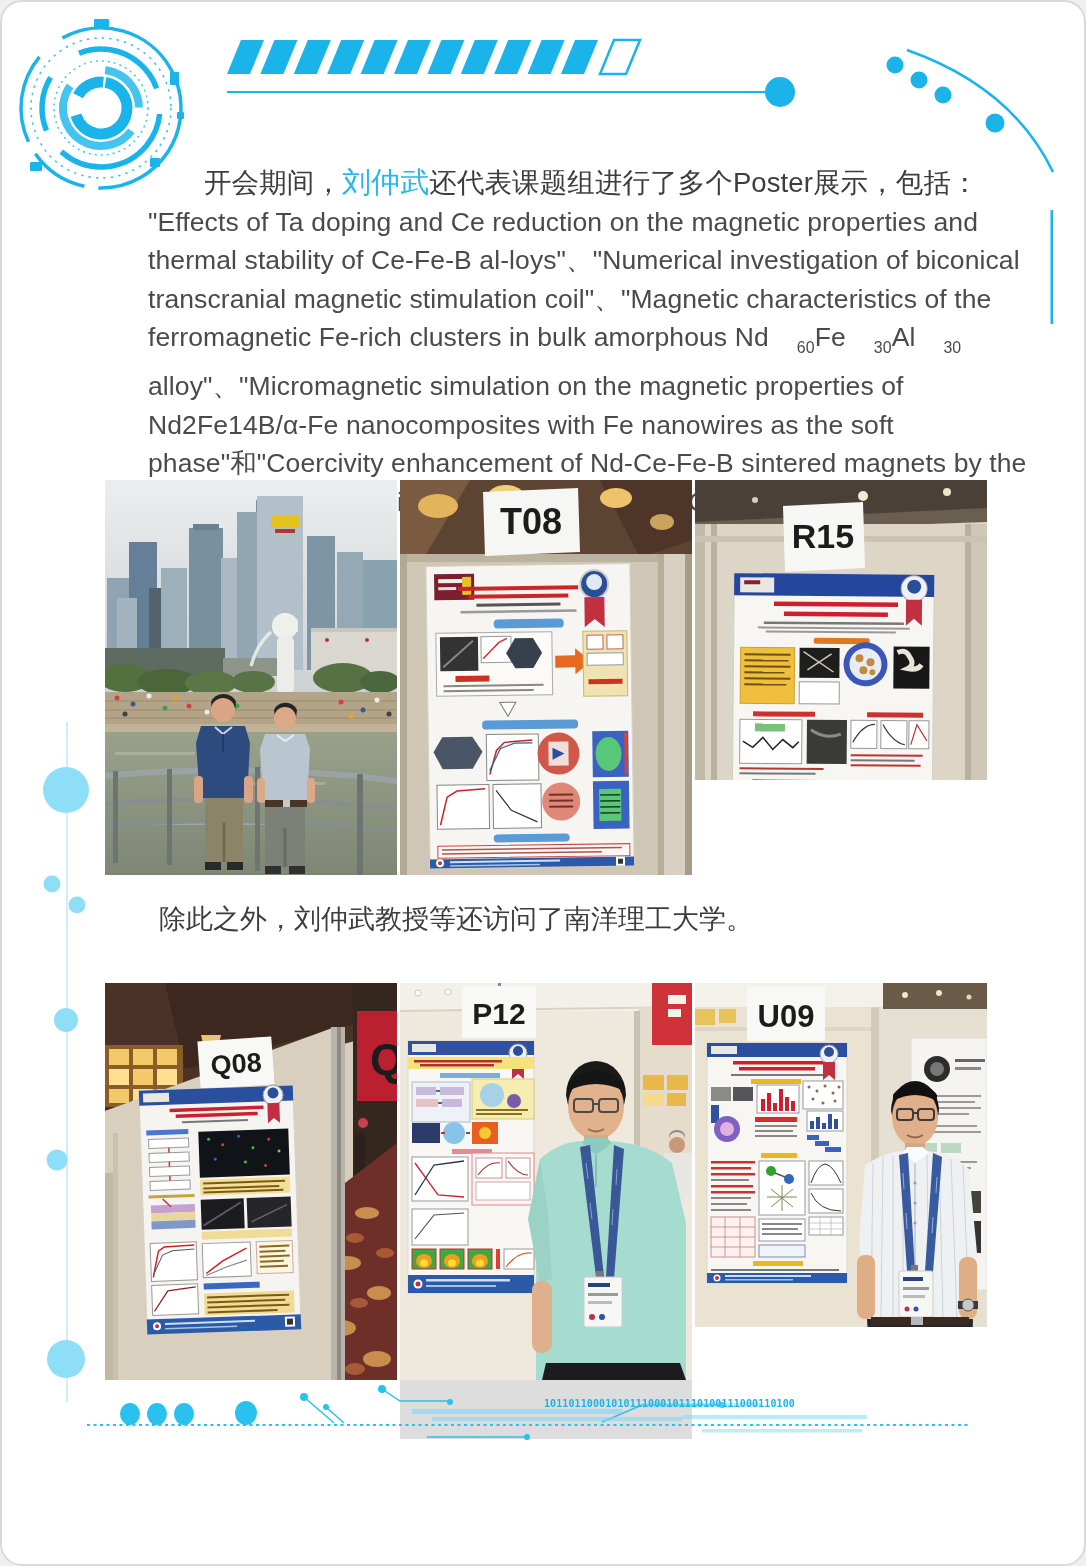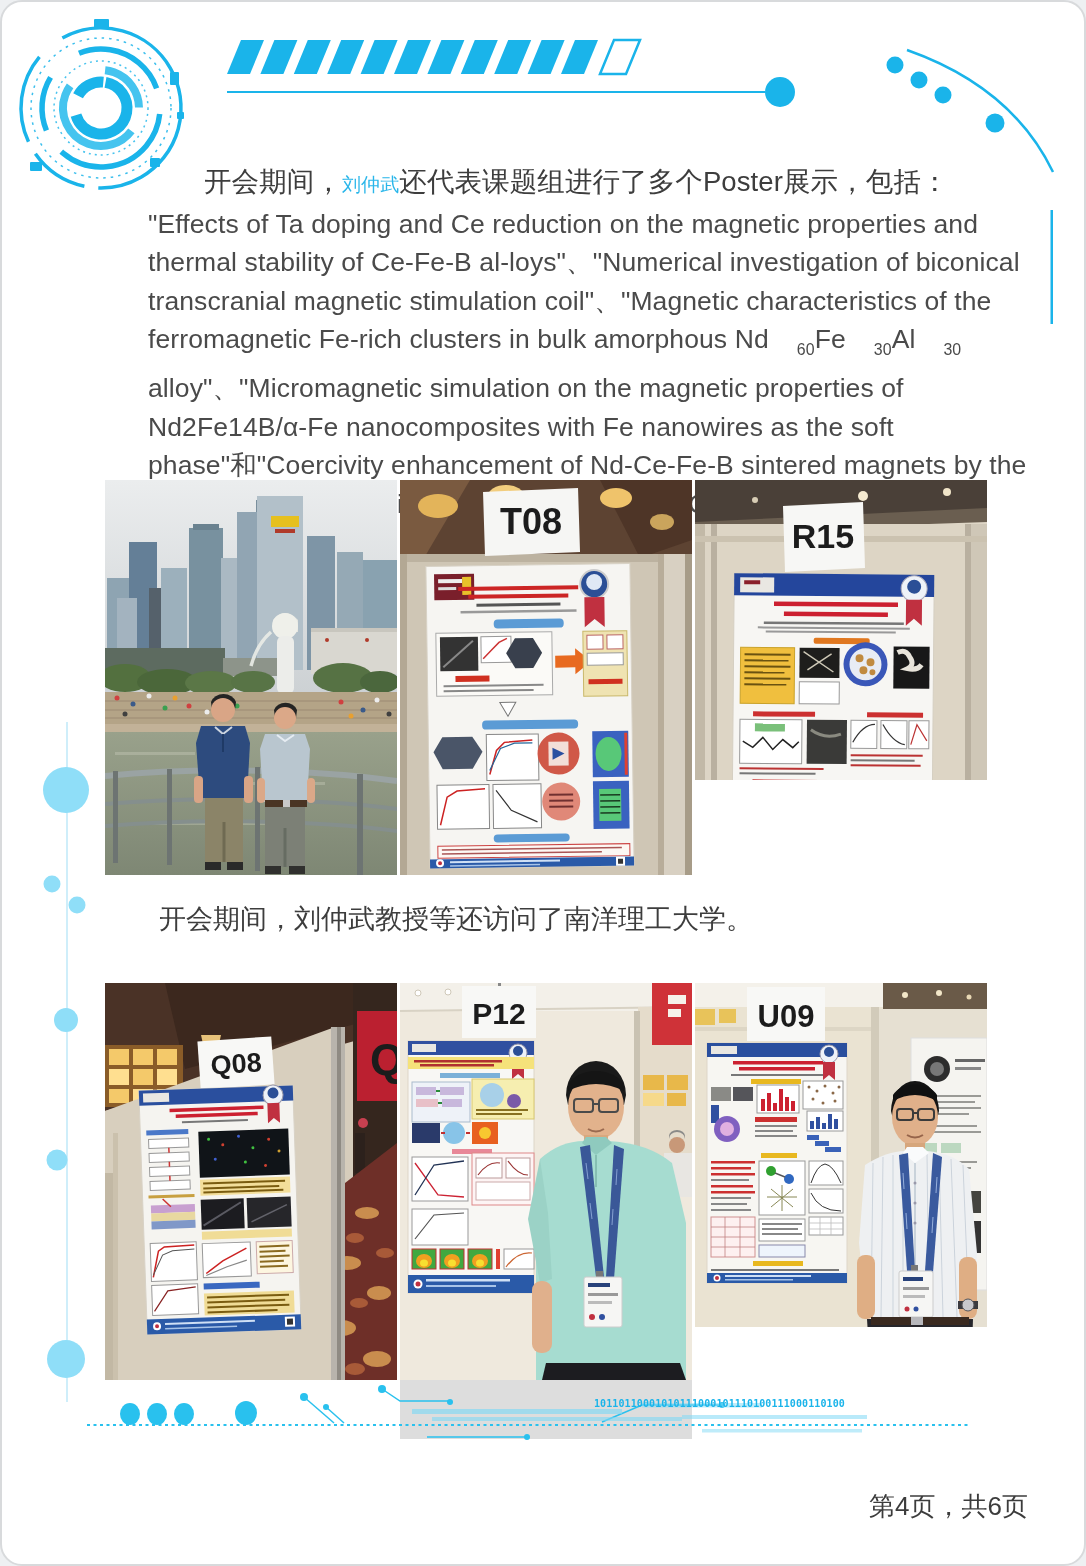--- a/index.html
+++ b/index.html
@@ -3,24 +3,24 @@
 <meta charset="utf-8">
 <style>
   html,body{margin:0;padding:0;background:#eef0f2;}
   .page{position:relative;width:1086px;height:1566px;margin:0 auto;background:#ffffff;
         border:2px solid #d8dadc;border-radius:22px;overflow:hidden;box-sizing:border-box;
         font-family:"Liberation Sans","DejaVu Sans",sans-serif;}
   .abs{position:absolute;}
   .para{left:146px;top:161px;width:895px;font-size:26.5px;line-height:38.6px;color:#4a4a4a;
         text-indent:56px;letter-spacing:0.1px;}
   .cn-lead{color:#3d3d3d;font-size:27.5px;}
-  .name-hl{color:#29b6ea;font-size:19px;}
+  .name-hl{color:#29b6ea;font-size:29px;}
   sub{font-size:0.6em;margin-left:28px;}
   .visit{left:157px;top:899px;font-size:27px;color:#3d3d3d;}
-  .binary{left:592px;top:1396px;font-family:"DejaVu Sans Mono",monospace;font-weight:bold;
+  .binary{left:542px;top:1396px;font-family:"DejaVu Sans Mono",monospace;font-weight:bold;
           font-size:10px;letter-spacing:0.1px;color:#1ab4ea;}
   .pageno{left:786px;top:1487px;width:240px;text-align:right;font-size:26px;color:#3c3c3c;}
   .photo{position:absolute;overflow:hidden;background:#ddd;}
   .photo svg{display:block;}
   svg text.sign{font-family:"Liberation Sans","DejaVu Sans",sans-serif;font-weight:bold;fill:#1c1c1c;}
 </style>
 </head>
 <body>
 
 <div class="page">
@@ -433,21 +433,21 @@
         <circle cx="50" cy="378" r="4.5" fill="#fff"></circle>
           <circle cx="50" cy="378" r="2.5" fill="#c03040"></circle>
         <rect x="60" y="375" width="120" height="2" fill="#cfe0f5"></rect>
           <rect x="60" y="379" width="96" height="1.5" fill="#a8c4e8"></rect>
         <rect x="222" y="372" width="11" height="11" fill="#fff"></rect>
           <rect x="224" y="374" width="7" height="7" fill="#333"></rect>
       </g>
     </svg>
   </div>
 
-  <div class="abs visit">开会期间，刘仲武教授等还访问了南洋理工大学。</div>
+  <div class="abs visit">除此之外，刘仲武教授等还访问了南洋理工大学。</div>
 
   <div class="photo" style="left:103px;top:981px;width:292px;height:397px;">
     <svg width="292" height="397" viewBox="0 0 292 397">
       <rect width="292" height="397" fill="#d6cdbc"></rect>
       <g>
         <polygon points="0,0 292,0 292,46 0,128" fill="#4a3226"></polygon>
         <polygon points="60,0 292,0 292,30 80,86" fill="#3c281e"></polygon>
         <rect x="0" y="62" width="78" height="62" fill="#8a5c28"></rect>
         <g fill="#f4c96a">
           <rect x="4" y="66" width="20" height="16"></rect>
@@ -973,15 +973,14 @@
       <rect x="330" y="24" width="210" height="5" opacity="0.65"></rect>
       <rect x="350" y="32" width="250" height="4" opacity="0.6"></rect>
       <rect x="560" y="18" width="120" height="4.5" opacity="0.5"></rect>
       <rect x="600" y="30" width="185" height="4" opacity="0.55"></rect>
       <rect x="620" y="44" width="160" height="3.5" opacity="0.5"></rect>
     </g>
   </svg>
 
   <div class="abs binary">10110110001010111000101110100111000110100</div>
 
-  <div class="abs pageno">第4页，共6页</div>
 
 </div>
 
 </body></html>

